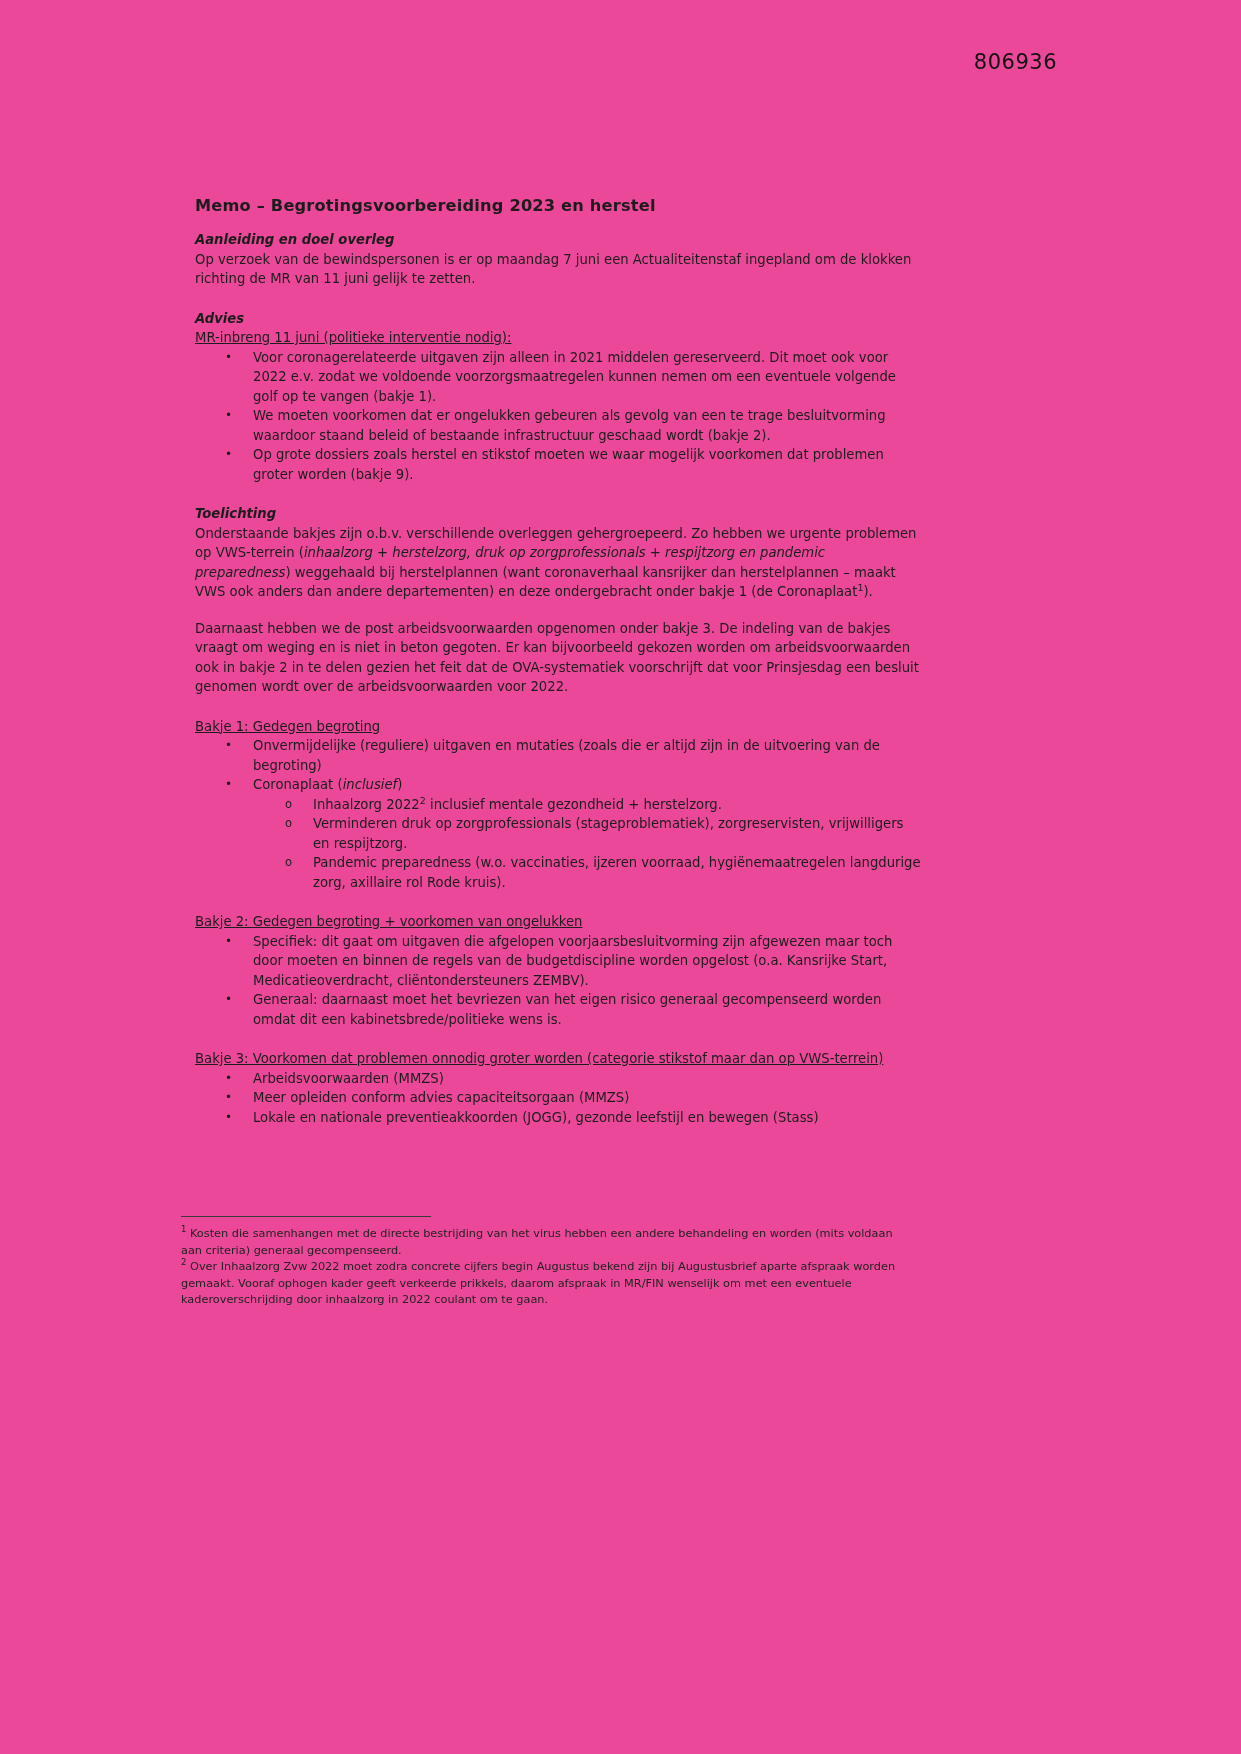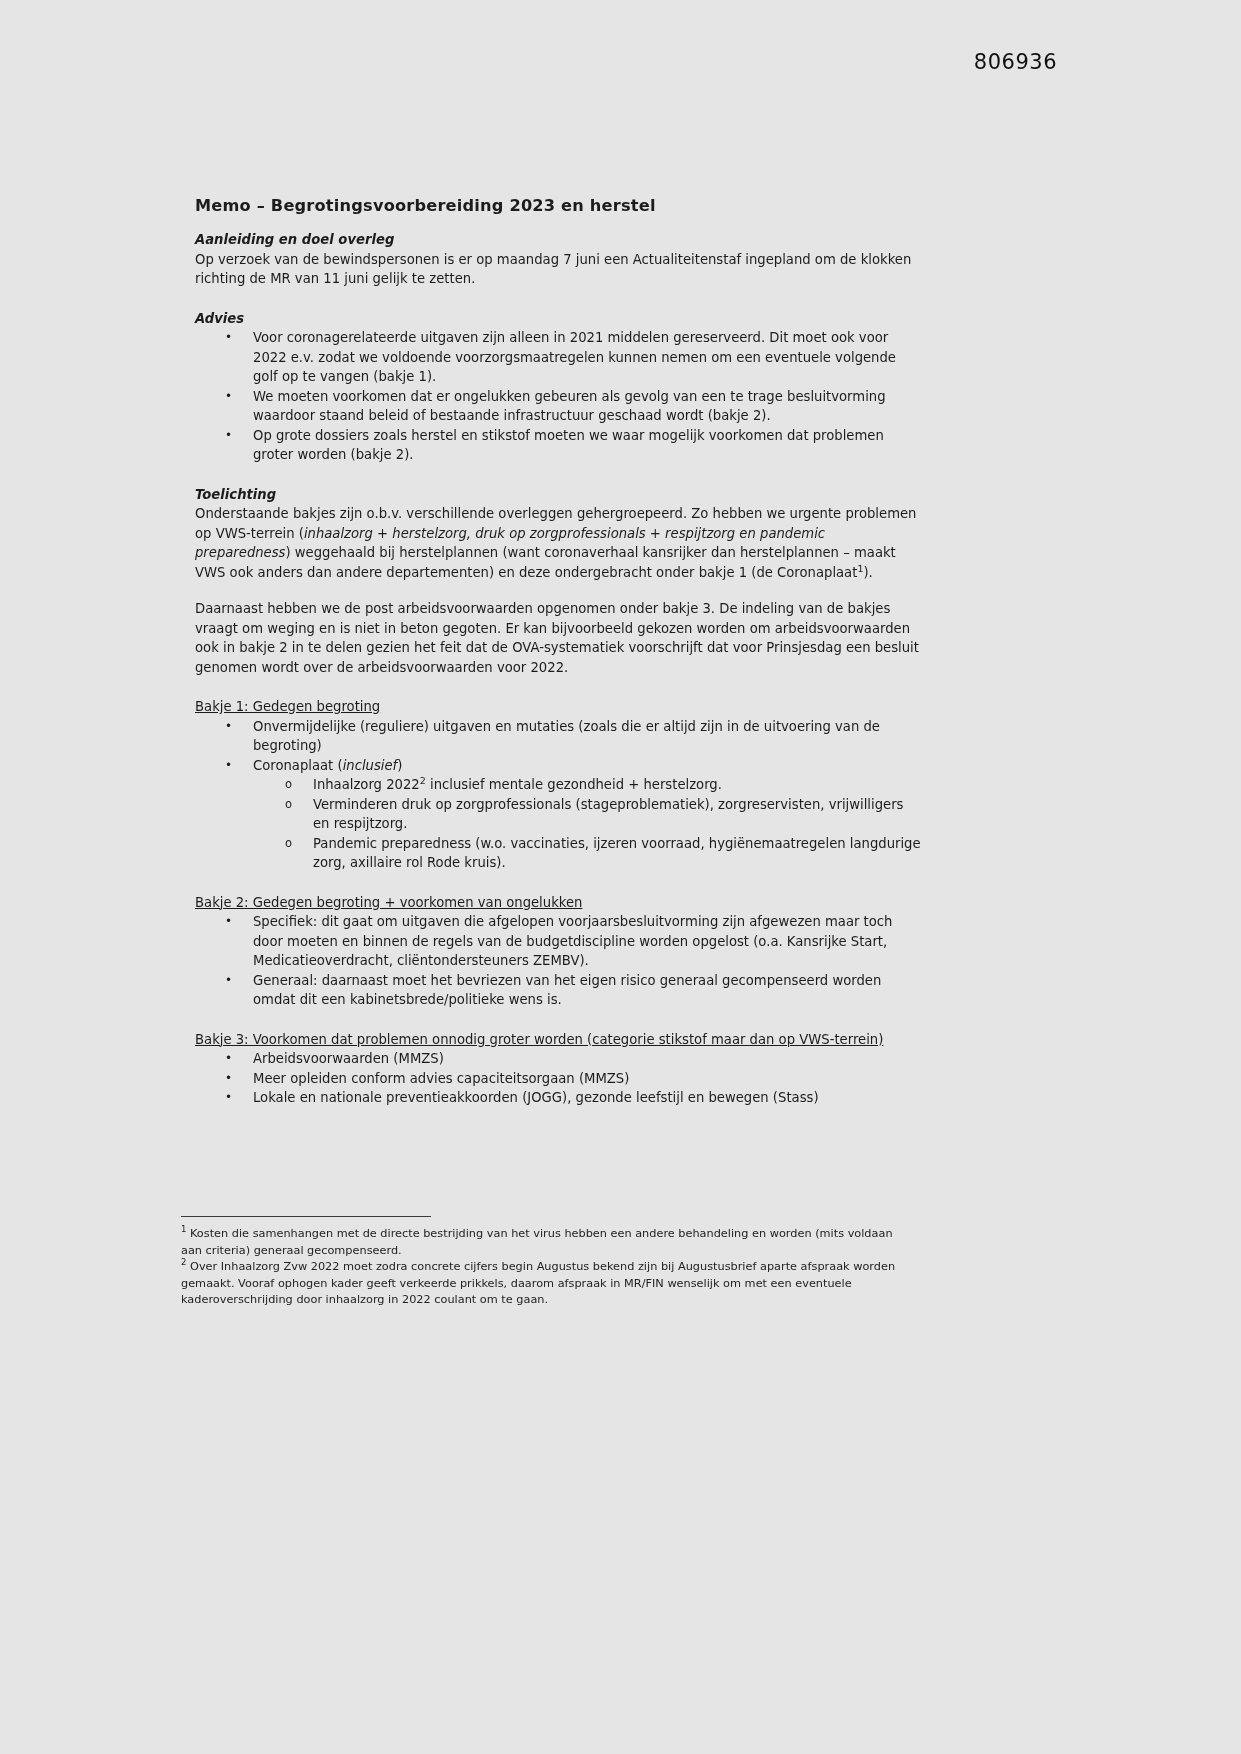--- a/index.html
+++ b/index.html
@@ -6,21 +6,21 @@
     margin: 0;
     padding: 0;
     background: #ffffff;
     font-family: "DejaVu Sans", "Liberation Sans", sans-serif;
     color: #1c1c1c;
   }
   .sheet {
     position: relative;
     width: 1241px;
     height: 1754px;
-    background: #e5e5e5;
+    background: #ec4899;
     overflow: hidden;
   }
   .doc-number {
     position: absolute;
     top: 50px;
     right: 184px;
     font-size: 21px;
     letter-spacing: 0.5px;
     color: #111;
   }
@@ -88,31 +88,32 @@
 
 <div class="sheet">
   <div class="doc-number">806936</div>
   <div class="content" id="doc-content">
       <div class="title"><span>Memo – Begrotingsvoorbereiding 2023 en herstel</span></div>
       <div class="spacer" style="height: 12px;"></div>
       <div class="h2"><span>Aanleiding en doel overleg</span></div>
       <div class="para"><span>Op verzoek van de bewindspersonen is er op maandag 7 juni een Actualiteitenstaf ingepland om de klokken richting de MR van 11 juni gelijk te zetten.</span></div>
       <div class="spacer" style="height: 20px;"></div>
       <div class="h2"><span>Advies</span></div>
+      <div class="para"><span class="ul">MR-inbreng 11 juni (politieke interventie nodig):</span></div>
       <div class="bullet">
         <span class="marker">•</span>
         <span class="btext"><span>Voor coronagerelateerde uitgaven zijn alleen in 2021 middelen gereserveerd. Dit moet ook voor 2022 e.v. zodat we voldoende voorzorgsmaatregelen kunnen nemen om een eventuele volgende golf op te vangen (bakje 1).</span></span>
       </div>
       <div class="bullet">
         <span class="marker">•</span>
         <span class="btext"><span>We moeten voorkomen dat er ongelukken gebeuren als gevolg van een te trage besluitvorming waardoor staand beleid of bestaande infrastructuur geschaad wordt (bakje 2).</span></span>
       </div>
       <div class="bullet">
         <span class="marker">•</span>
-        <span class="btext"><span>Op grote dossiers zoals herstel en stikstof moeten we waar mogelijk voorkomen dat problemen groter worden (bakje 2).</span></span>
+        <span class="btext"><span>Op grote dossiers zoals herstel en stikstof moeten we waar mogelijk voorkomen dat problemen groter worden (bakje 9).</span></span>
       </div>
       <div class="spacer" style="height: 20px;"></div>
       <div class="h2"><span>Toelichting</span></div>
       <div class="para"><span>Onderstaande bakjes zijn o.b.v. verschillende overleggen gehergroepeerd. Zo hebben we urgente problemen op VWS-terrein (</span><span class="it">inhaalzorg + herstelzorg, druk op zorgprofessionals + respijtzorg en pandemic preparedness</span><span>) weggehaald bij herstelplannen (want coronaverhaal kansrijker dan herstelplannen – maakt VWS ook anders dan andere departementen) en deze ondergebracht onder bakje 1 (de Coronaplaat</span><sup>1</sup><span>).</span></div>
       <div class="spacer" style="height: 17px;"></div>
       <div class="para"><span>Daarnaast hebben we de post arbeidsvoorwaarden opgenomen onder bakje 3. De indeling van de bakjes vraagt om weging en is niet in beton gegoten. Er kan bijvoorbeeld gekozen worden om arbeidsvoorwaarden ook in bakje 2 in te delen gezien het feit dat de OVA-systematiek voorschrijft dat voor Prinsjesdag een besluit genomen wordt over de arbeidsvoorwaarden voor 2022.</span></div>
       <div class="spacer" style="height: 20px;"></div>
       <div class="para"><span class="ul">Bakje 1: Gedegen begroting</span></div>
       <div class="bullet">
         <span class="marker">•</span>

